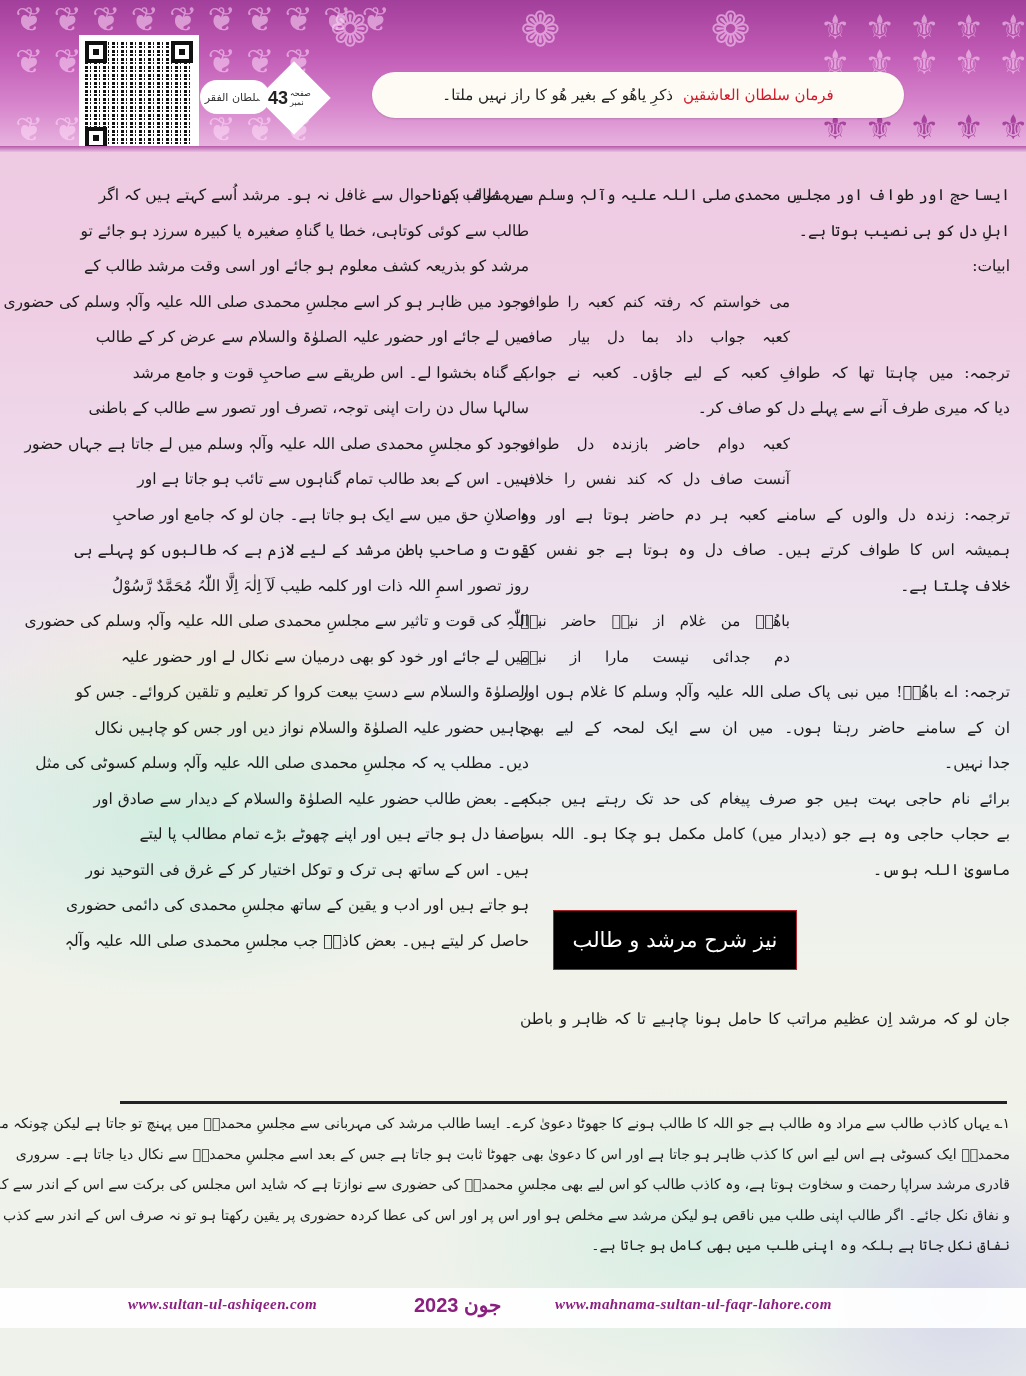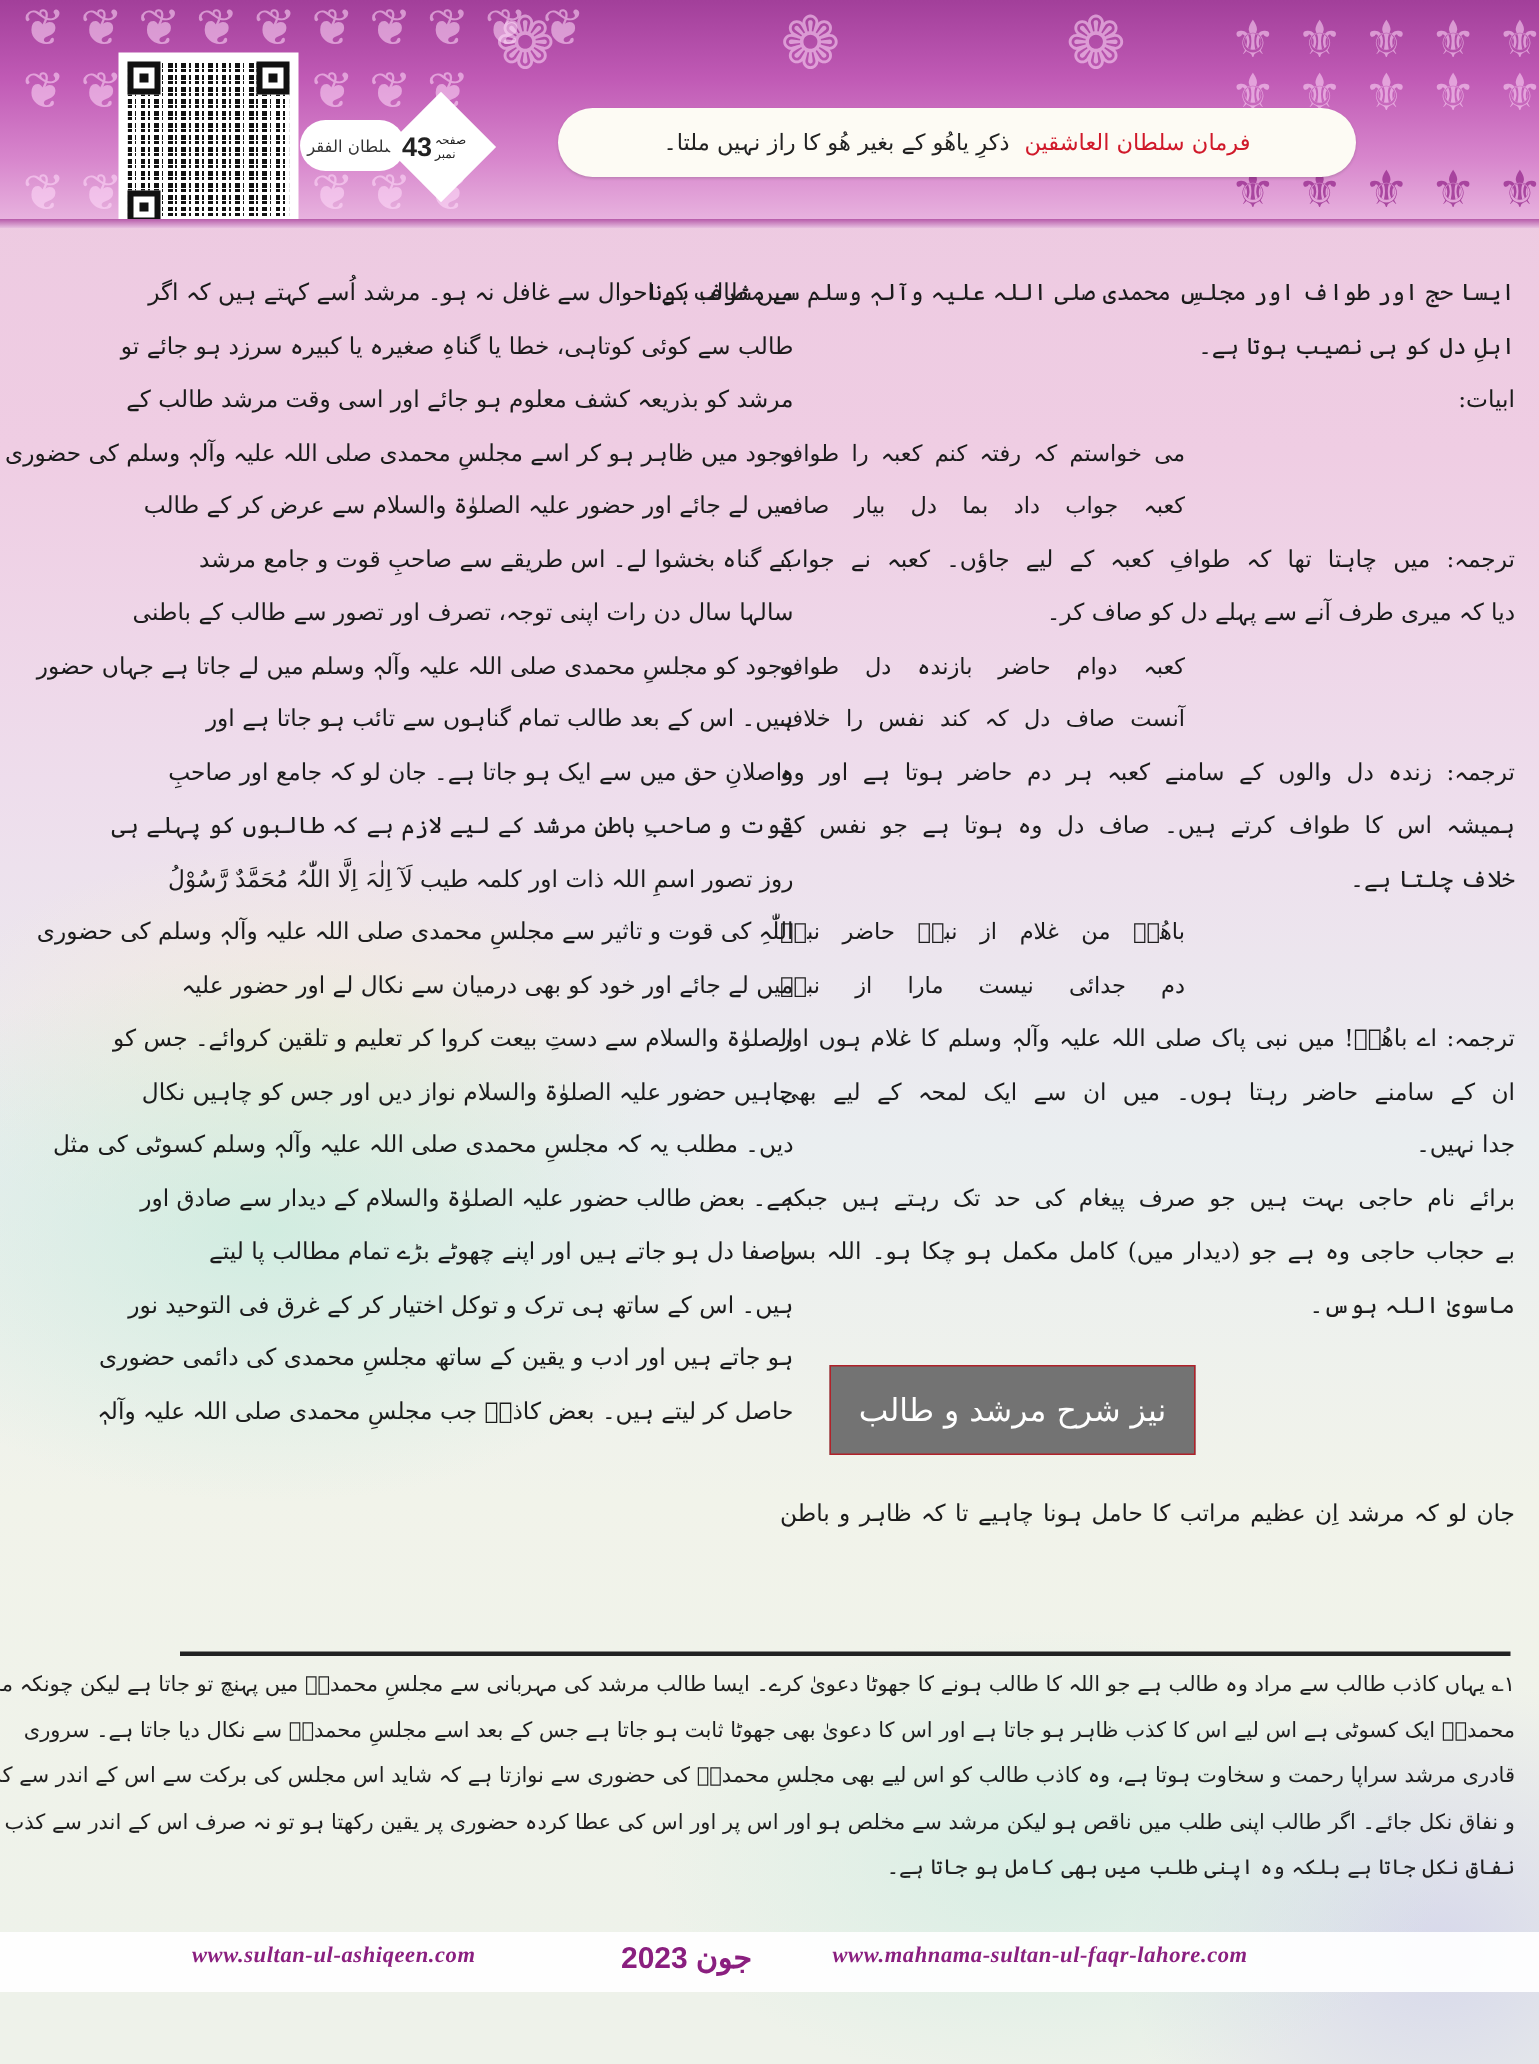--- a/index.html
+++ b/index.html
@@ -74,22 +74,22 @@
   .col-right { left: 520px; width: 490px; }
   .col-left { left: 156px; width: 373px; }
   .col p { margin: 0; }
   .col .line { display: block; text-align-last: justify; white-space: nowrap; }
   .col .line.short { text-align-last: right; }
   .verse {
     display: block; width: 270px; margin-right: 220px; text-align-last: justify; white-space: nowrap;
     font-size: 15px;
   }
   .section-banner {
-    display: block; width: 242px; height: 58px; margin: 22px 0 22px auto; margin-right: 213px;
-    background: #737373; color: #fff; border: 1px solid #b02129;
+    display: block; width: 242px; height: 58px; margin: 22px 0 32px auto; margin-right: 213px;
+    background: #000000; color: #fff; border: 1px solid #b02129;
     text-align: center; line-height: 58px; font-size: 21px;
   }
 
   
   .footnote-rule {
     position: absolute; left: 120px; top: 1101px; width: 887px; height: 3px; background: #222;
   }
   .footnote {
     position: absolute; left: 120px; top: 1108px; width: 890px; direction: rtl;
     font-family: "DejaVu Serif", serif; font-size: 14px; line-height: 30.5px; color: #1f1f1f;

